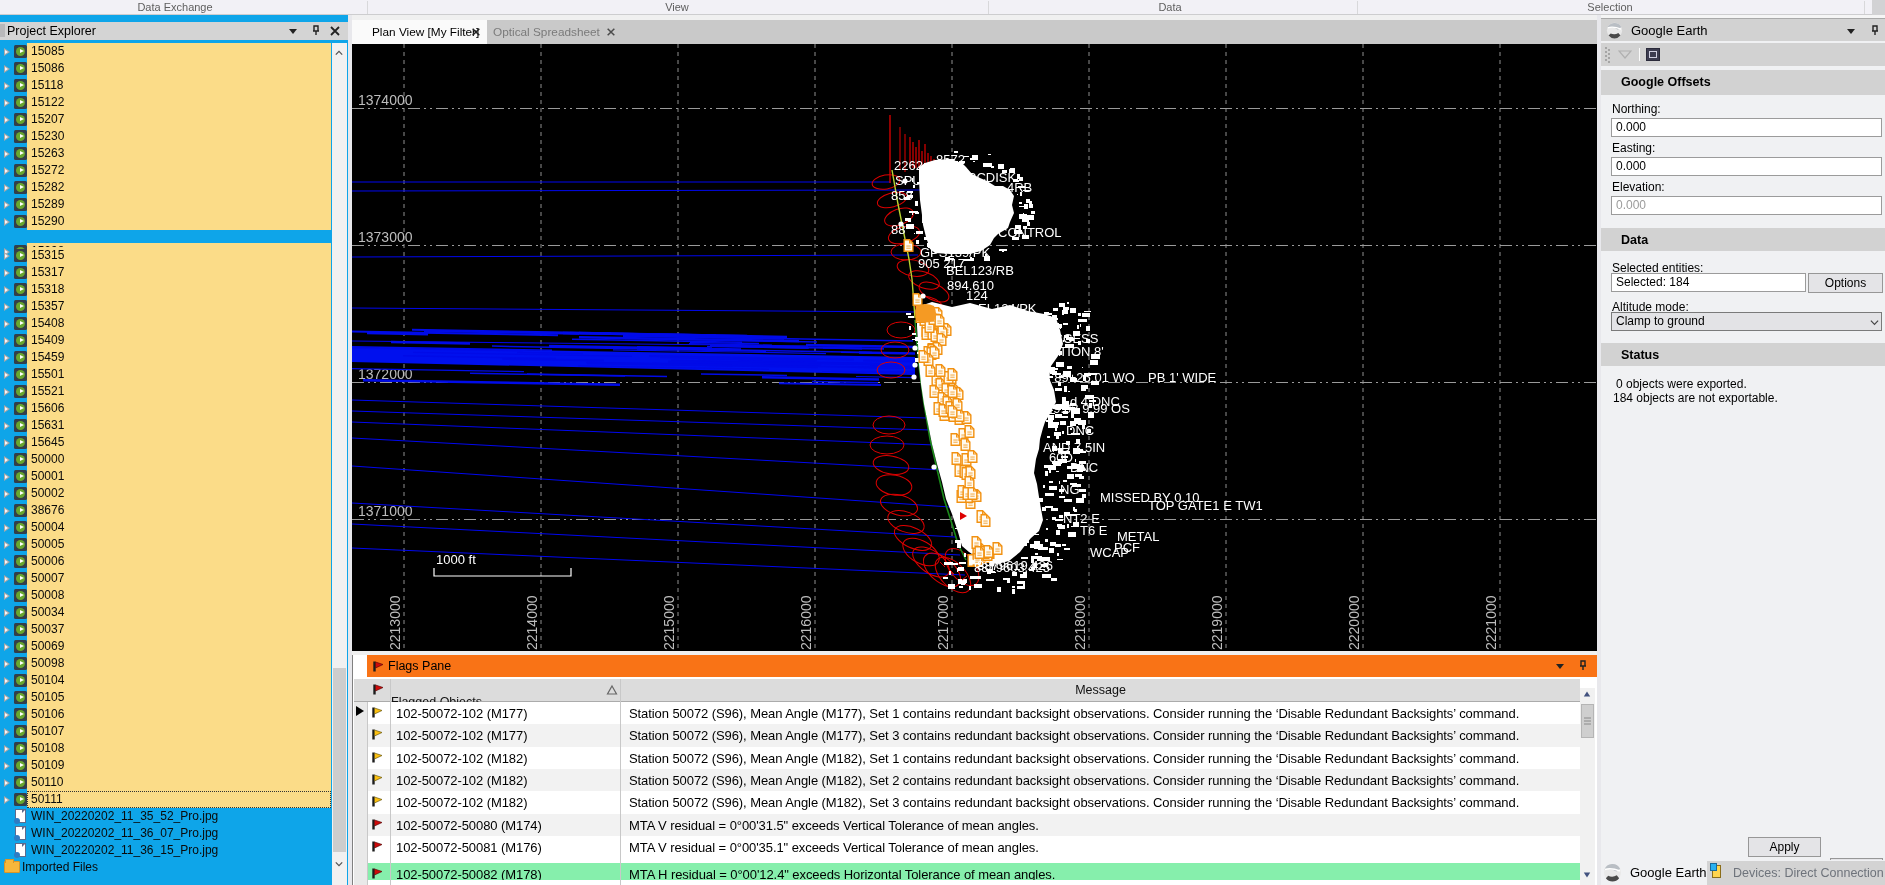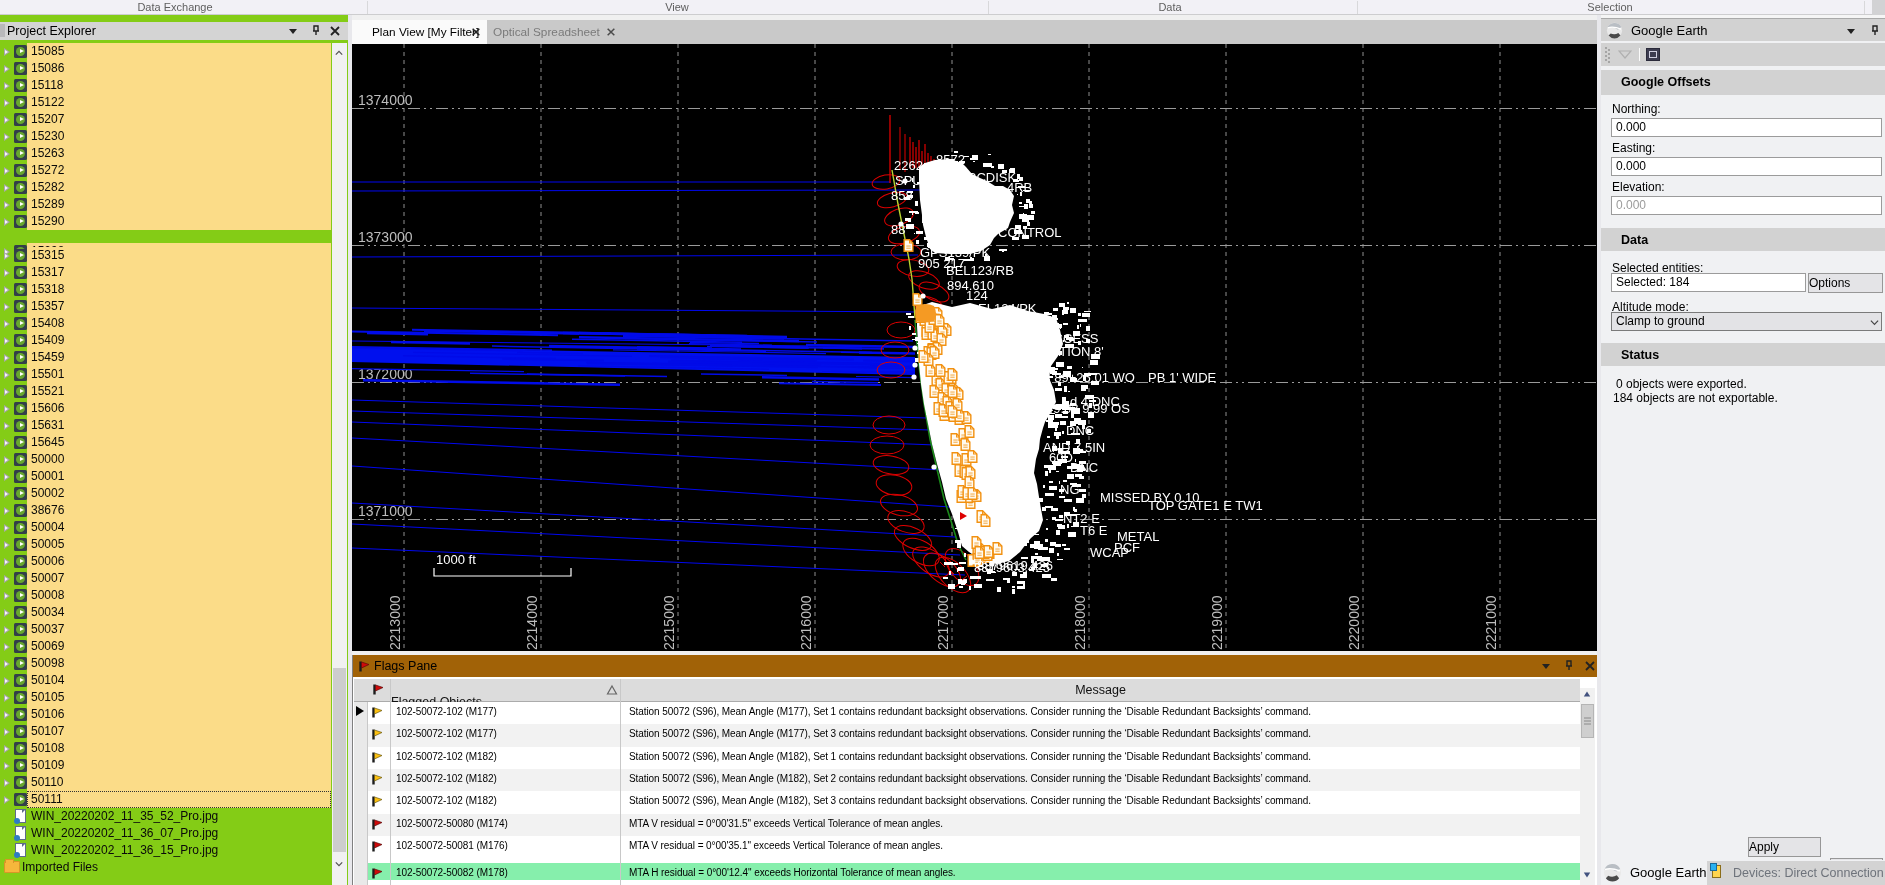--- a/index.html
+++ b/index.html
@@ -2,21 +2,21 @@
 <html><head><meta charset="utf-8"><style>
 *{margin:0;padding:0;box-sizing:border-box}
 body{font-family:"Liberation Sans",sans-serif;width:1885px;height:885px;overflow:hidden;background:#f0f0f0}
 #root{position:relative;width:1885px;height:885px;overflow:hidden}
 .abs{position:absolute}
 
 #ribbon{position:absolute;left:0;top:0;width:1885px;height:15px;background:#f2f1f6;border-bottom:1px solid #cdcdcf}
 #ribbon span{position:absolute;top:1px;font-size:11px;color:#5e5e5e;transform:translateX(-50%)}
 #ribbon i{position:absolute;top:1px;width:1px;height:13px;background:#d8d8da}
 
-#lp{position:absolute;left:0;top:15px;width:348px;height:870px;background:#84cc16}
+#lp{position:absolute;left:0;top:15px;width:348px;height:870px;background:#0ea5e9}
 #lp-title{position:absolute;left:0;top:7px;width:348px;height:18px;background:#d4d4d4;color:#000}
 #lp-title .cap{position:absolute;left:7px;top:2px;font-size:12.5px}
 .tbtn{position:absolute;top:3px;width:12px;height:12px}
 #tree{position:absolute;left:0;top:26px;width:348px;height:859px;overflow:hidden}
 .tr{position:absolute;left:0;width:331px;height:17px;font-size:12px;line-height:17px;color:#0a0a0a;white-space:nowrap}
 .tr.num{background:linear-gradient(90deg,rgba(0,0,0,0) 0px,rgba(0,0,0,0) 27px,#fbdc88 27px,#fbdc88 100%)}
 .tr .tt{margin-left:31px}
 .tr.sel:after{content:"";position:absolute;left:27px;right:0;top:0;bottom:0;border:1px dotted #333}
 .ar{position:absolute;left:4px;top:5px;width:0;height:0;border-left:6px solid #a9a9a9;border-top:4px solid transparent;border-bottom:4px solid transparent}
 .ar:after{content:"";position:absolute;left:-5.5px;top:-2.5px;border-left:3.5px solid #f7f6fb;border-top:2.5px solid transparent;border-bottom:2.5px solid transparent}
@@ -38,35 +38,35 @@
 #tabbar{position:absolute;left:352px;top:15px;width:1245px;height:29px;background:#f0f0f0}
 #tabbar .bg{position:absolute;left:0;top:5px;width:1245px;height:24px;background:#c9c9c9}
 .tab{position:absolute;top:5px;height:24px;font-size:12.5px;line-height:24px;white-space:nowrap}
 .tab.act{left:0;width:135px;background:#fafafa;color:#000;font-size:11.8px}
 .tab.act .tx{margin-left:20px}
 .tab.inact{left:135px;width:145px;color:#7a7a7a;font-size:11.8px}
 .tab.inact .tx{margin-left:6px}
 .tabx{position:absolute;top:7px;width:10px;height:10px}
 
 #flags{position:absolute;left:352px;top:655px;width:1245px;height:230px;background:#fff;border-left:1px solid #808080;overflow:hidden}
-#flags-title{position:absolute;left:0;top:0;width:1245px;height:22px;background:#a16207}
+#flags-title{position:absolute;left:14px;top:0;width:1245px;height:22px;background:#f97316}
 #flags-title .cap{position:absolute;left:21px;top:4px;font-size:12.5px;color:#000}
 #fhead{position:absolute;left:1px;top:24px;width:1226px;height:23px;background:#dcdcdc;border-bottom:1px solid #ababab;font-size:12.5px;color:#111}
-.frow{position:absolute;left:1px;width:1226px;height:22.3px;font-size:10px;letter-spacing:-0.08px;color:#000;white-space:nowrap;overflow:hidden}
+.frow{position:absolute;left:1px;width:1226px;height:22.3px;font-size:13px;letter-spacing:-0.08px;color:#000;white-space:nowrap;overflow:hidden}
 .frow .fo{position:absolute;left:42px;top:4px}
 .frow .fm{position:absolute;left:275px;top:4px}
 .ffl{position:absolute;left:17px;top:4px;width:13px;height:13px}
 .rmk{position:absolute;left:3px;top:5px;border-left:8px solid #000;border-top:5px solid transparent;border-bottom:5px solid transparent}
 
 #gep{position:absolute;left:1601px;top:15px;width:284px;height:870px;background:#f0f1f3;font-size:12px;color:#000}
 .hdr{position:absolute;left:0;width:284px;background:#d2d2d2;font-weight:bold;font-size:12.5px}
 .hdr span{position:absolute;left:20px;top:5px}
 .glabel{position:absolute;left:11px}
 .ginput{position:absolute;left:10px;width:271px;height:19px;background:#fff;border:1px solid #9b9b9b;font-size:12px;line-height:17px;padding-left:4px}
-.gbtn{position:absolute;background:#e4e4e7;border:1px solid #979797;font-size:12px;}
+.gbtn{position:absolute;background:#e4e4e7;border:1px solid #979797;font-size:12px;text-align:center}
 </style></head>
 <body>
 <div id="root">
 <svg width="0" height="0" style="position:absolute">
       <defs>
 <symbol id="pin" viewBox="0 0 12 12">
           <path d="M4 1 h4 v5 h-4 z M3 6 h6 M6 6 v4" fill="none" stroke="#222" stroke-width="1.4"></path>
         </symbol>
 <symbol id="chevdown" viewBox="0 0 12 12">
           <path d="M2 4 h8 l-4 5 z" fill="#222"></path>

